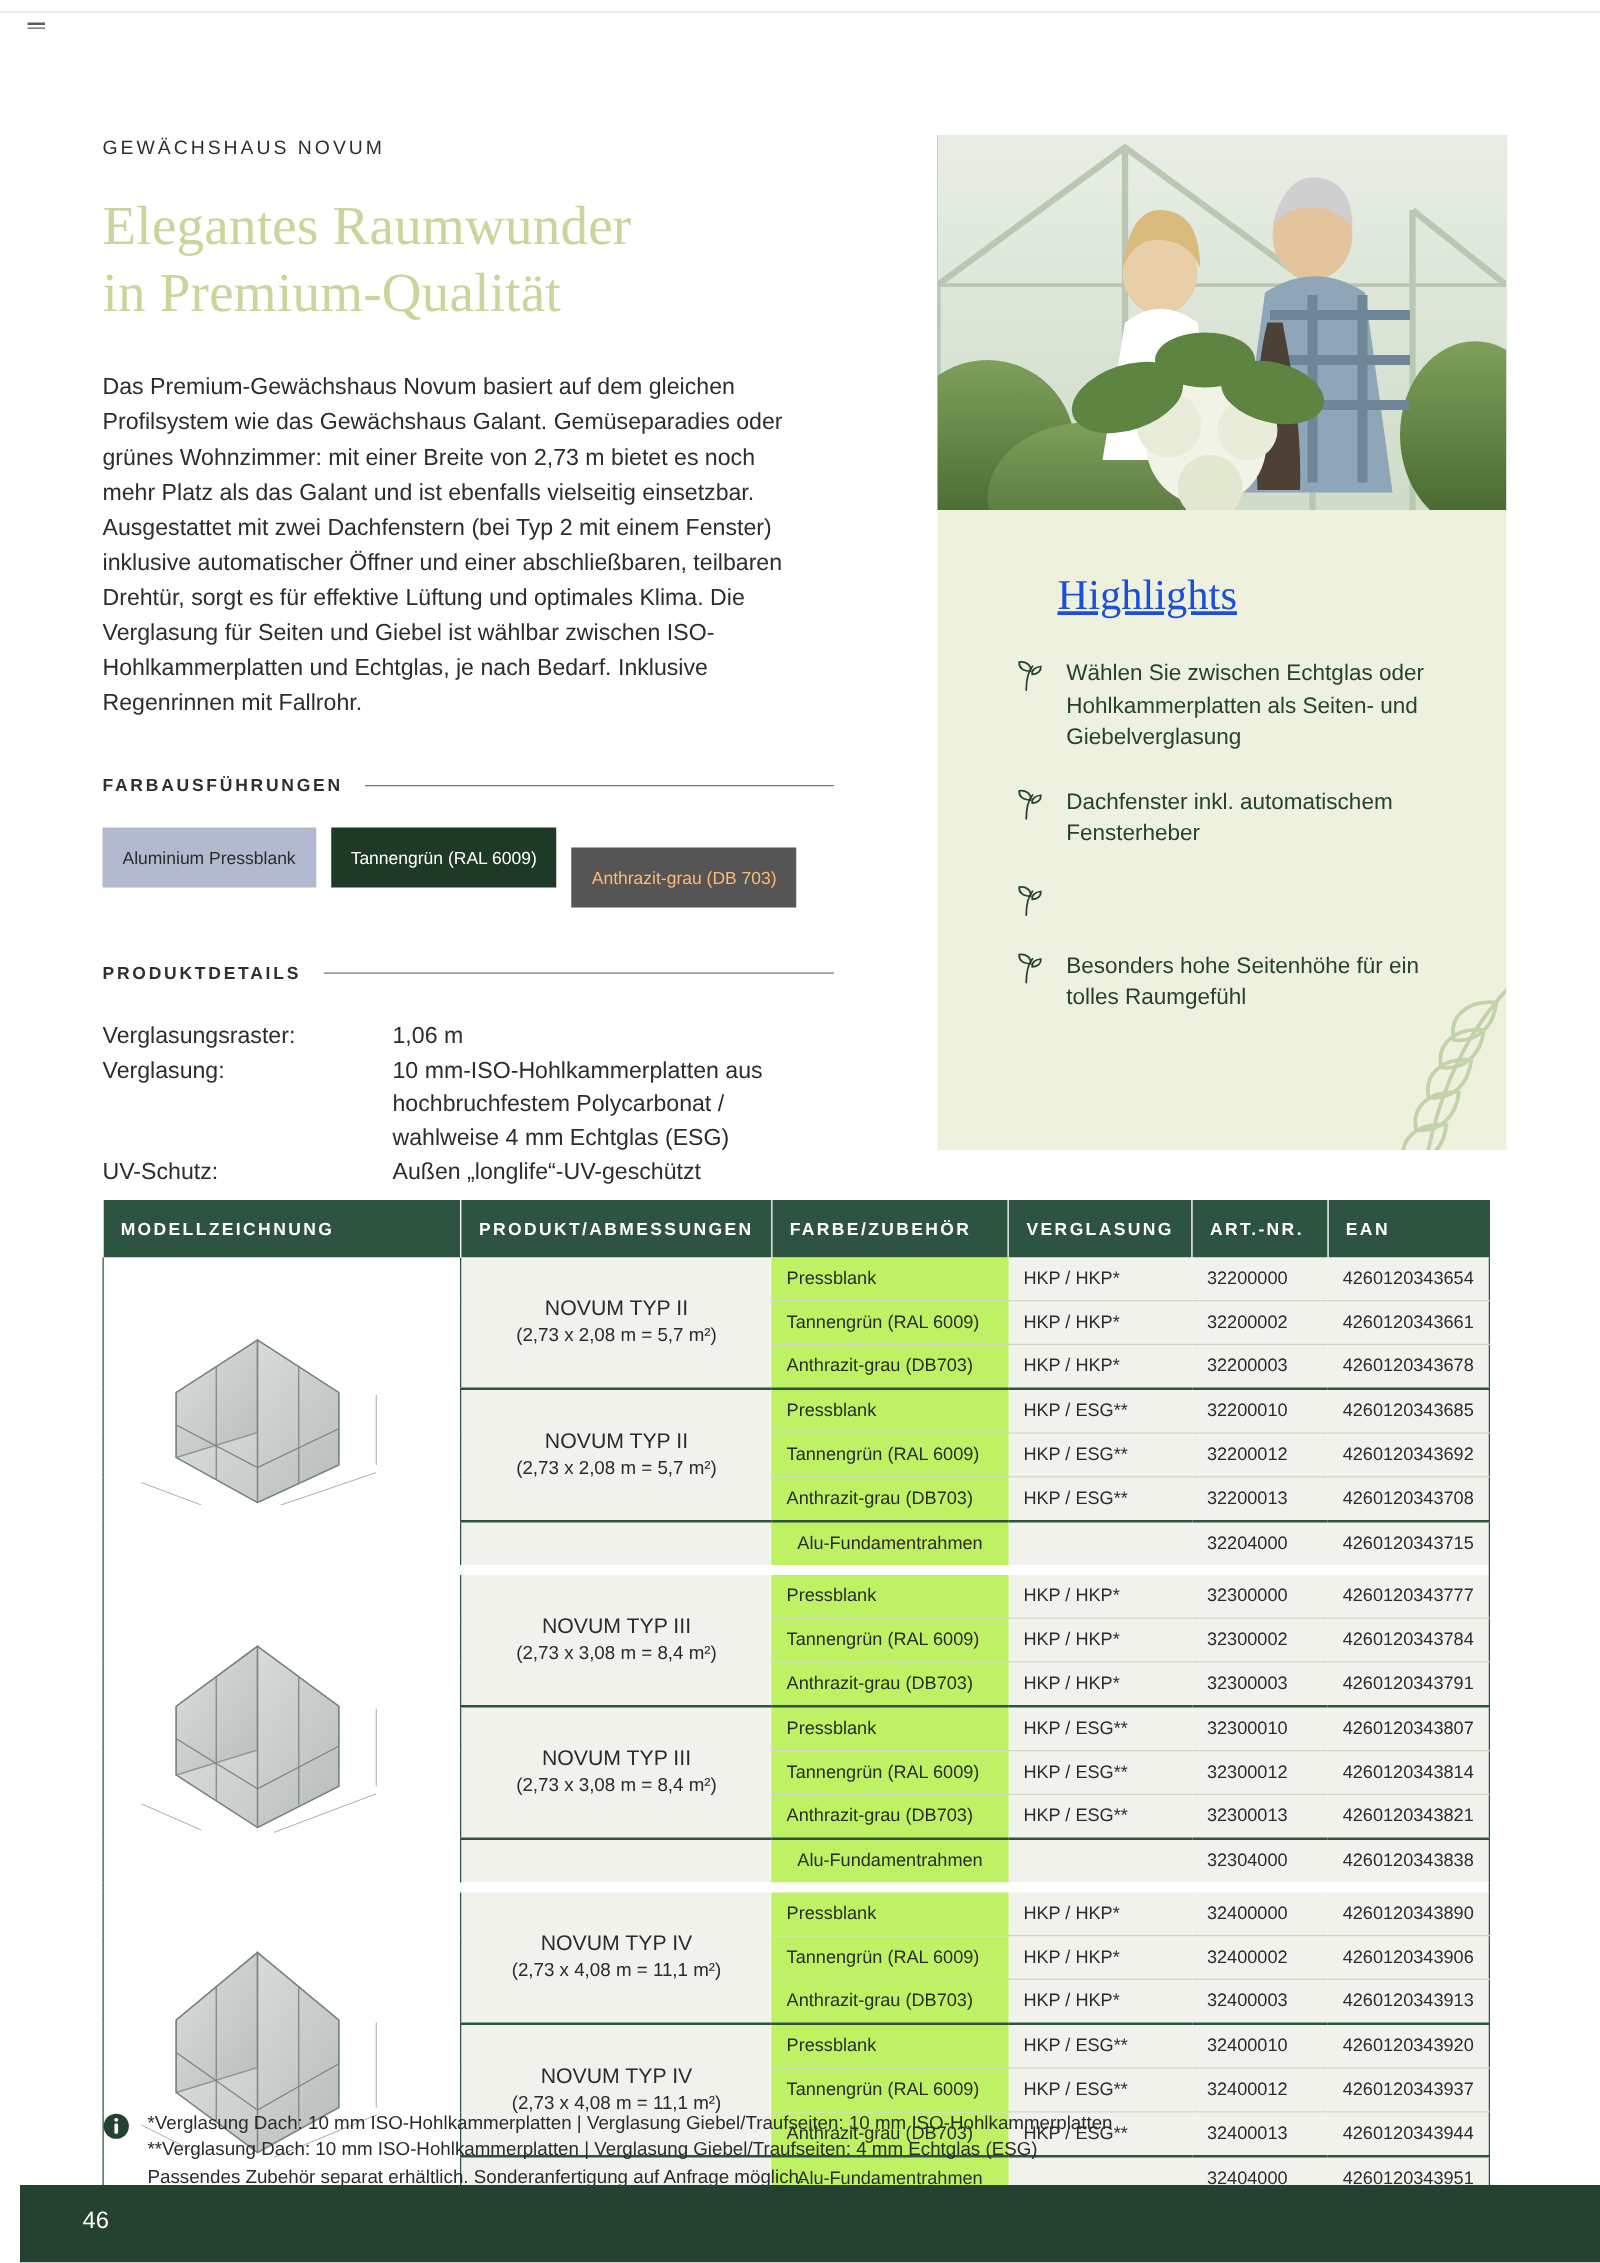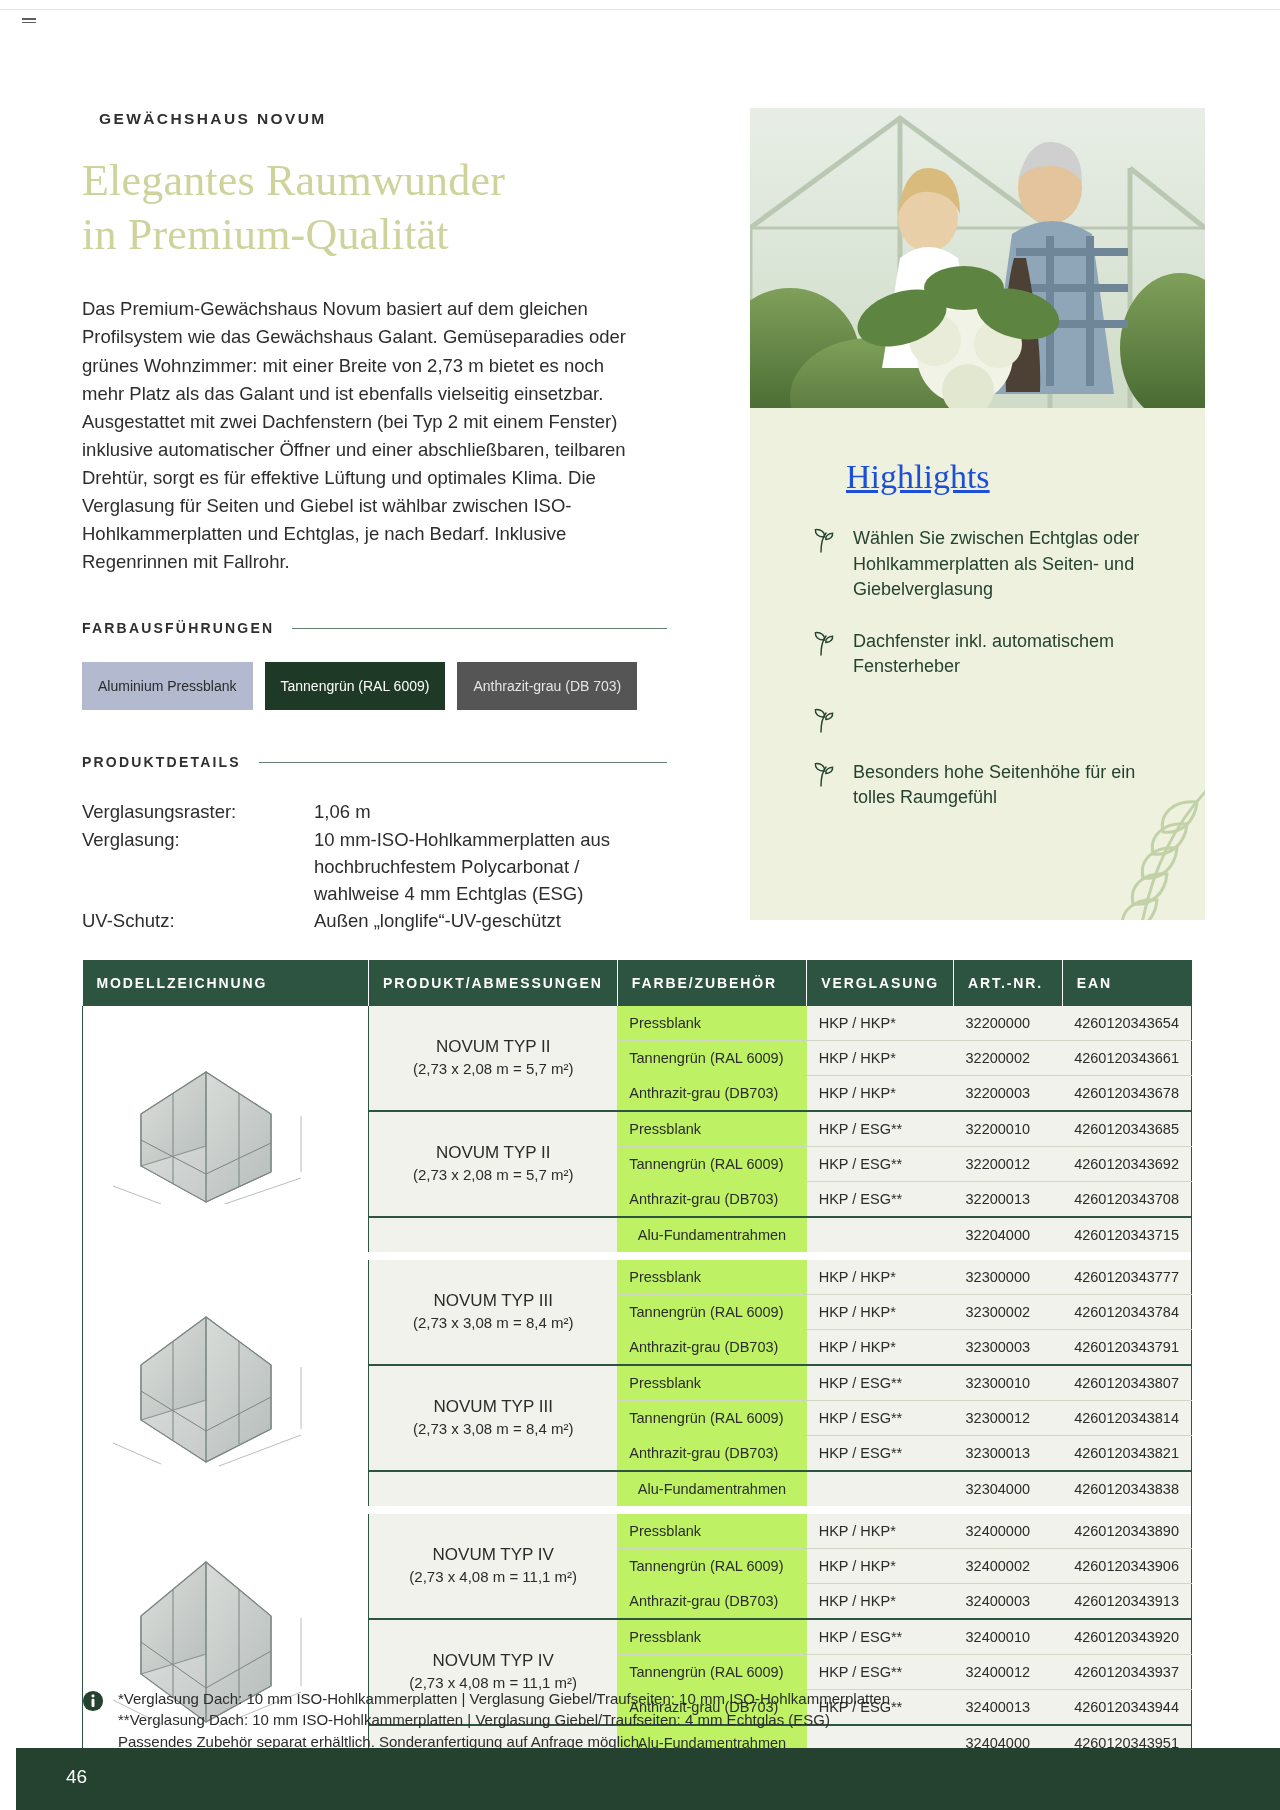--- a/index.html
+++ b/index.html
@@ -36,23 +36,22 @@
 
   
   .left-col {
     position: absolute;
     left: 82px; top: 110px; width: 585px;
   }
   .eyebrow {
     font-size: 15.5px;
     letter-spacing: 2.4px;
     color: #2f2f2f;
-    font-weight: 700;
+    font-weight: 400;
     margin-bottom: 26px;
-    margin-left: 17px;
   }
   h1.headline {
     font-family: "Liberation Serif", serif;
     font-size: 44px;
     line-height: 1.22;
     font-weight: 400;
     color: #cdd39a;
     margin: 0 0 34px 0;
     letter-spacing: 0.2px;
   }
@@ -291,21 +290,21 @@
       <span class="label">FARBAUSFÜHRUNGEN</span>
       <span class="rule"></span>
     </div>
     <div class="swatches" id="swatches">
         <div class="swatch" style="background: rgb(179, 185, 207); color: rgb(43, 43, 43);">
           <span>Aluminium Pressblank</span>
         </div>
         <div class="swatch" style="background: rgb(30, 57, 38); color: rgb(255, 255, 255);">
           <span>Tannengrün (RAL 6009)</span>
         </div>
-        <div class="swatch" style="background: rgb(85, 85, 85); color: #e5e5e5;">
+        <div class="swatch" style="background: rgb(85, 85, 85); color: #fdba74; margin-top: 16px;">
           <span>Anthrazit-grau (DB 703)</span>
         </div>
       </div>
 
     <div class="sect-head">
       <span class="label">PRODUKTDETAILS</span>
       <span class="rule"></span>
     </div>
     <div class="details" id="details">
         <div class="row">

